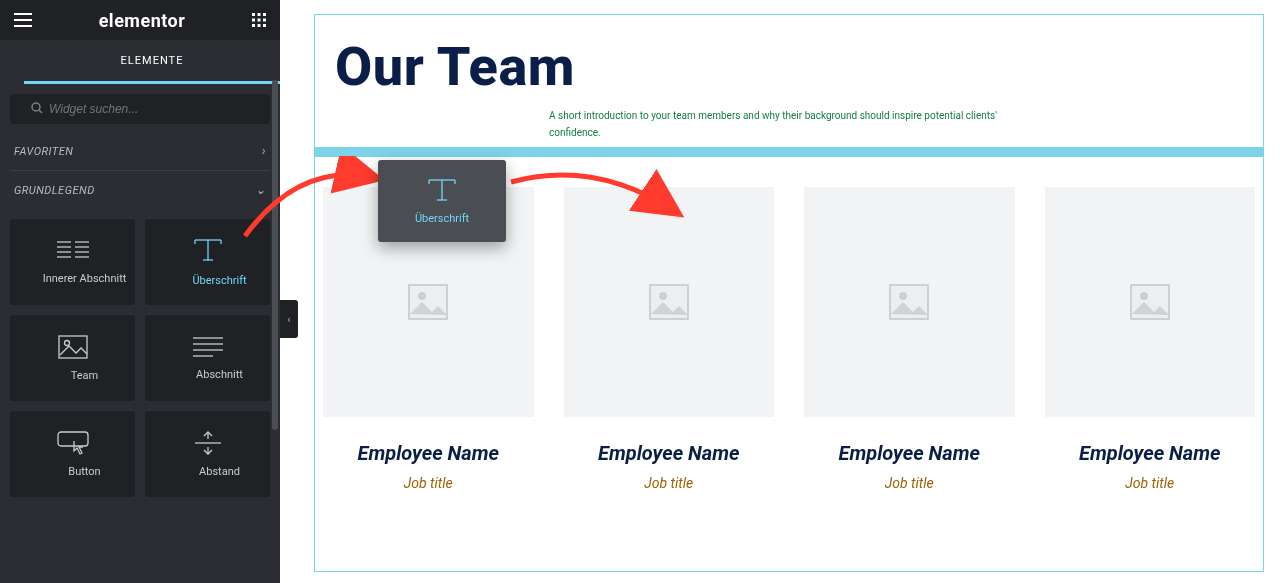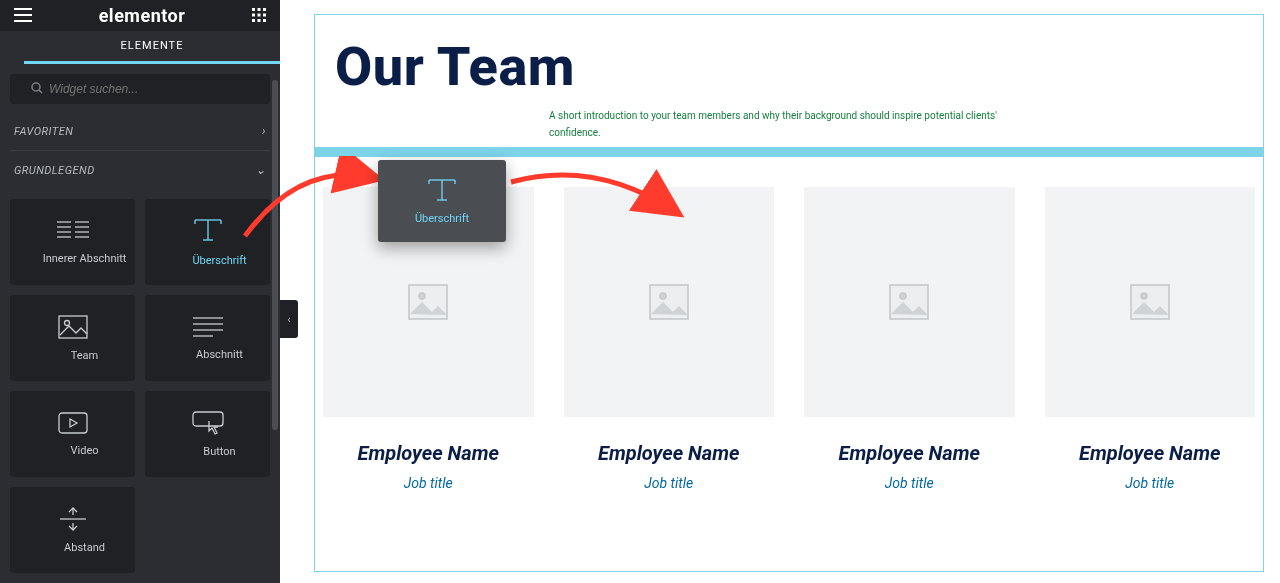--- a/index.html
+++ b/index.html
@@ -44,21 +44,21 @@
   .hero-title { font-size: 54px; font-weight: 800; color: #0a1e47; letter-spacing: .5px; }
   .hero-sub { color: #15803d; font-size: 10px; line-height: 1.65; max-width: 480px; margin: 10px auto 0; }
 
   .drop-bar { height: 10px; background: #7dd3e8; margin: 0; }
 
   .team-row { display: grid; grid-template-columns: repeat(4, 1fr); gap: 30px; padding: 30px 8px 0; }
   .team-card { display: flex; flex-direction: column; align-items: center; font-style: italic; }
   .img-ph { width: 100%; height: 230px; background: #f2f3f4; display: flex; align-items: center; justify-content: center; }
   .img-ph svg { stroke: #c5c9cd; fill: #dfe2e4; }
   .emp-name { margin-top: 24px; font-size: 20px; font-weight: 700; color: #0a1e47; }
-  .emp-title { margin-top: 10px; font-size: 14px; color: #0369a1; }
+  .emp-title { margin-top: 10px; font-size: 14px; color: #a16207; }
 
   
   .drag-preview { position: absolute; left: 378px; top: 160px; width: 128px; height: 82px; background: #4a4d52; border-radius: 3px; display: flex; flex-direction: column; align-items: center; justify-content: center; gap: 8px; box-shadow: 0 6px 16px rgba(0,0,0,.35); z-index: 30; }
   .drag-preview svg { stroke: #71d7f7; }
   .drag-preview-label { color: #71d7f7; font-size: 11px; }
 
   .arrow-svg { position: absolute; z-index: 25; pointer-events: none; }
   .arrow1 { left: 240px; top: 156px; }
   .arrow2 { left: 506px; top: 164px; }
 </style>
@@ -162,27 +162,20 @@
       <div class="widget-card">
         <svg width="30" height="22" viewBox="0 0 30 22" fill="none" stroke-width="1.3">
           <line x1="0" y1="2" x2="30" y2="2"></line>
             <line x1="0" y1="8" x2="30" y2="8"></line>
             <line x1="0" y1="14" x2="30" y2="14"></line>
             <line x1="0" y1="20" x2="20" y2="20"></line>
         </svg>
         <span class="widget-label">Abschnitt</span>
       </div>
 
-      <div class="widget-card">
-        <svg width="30" height="22" viewBox="0 0 30 22" fill="none" stroke-width="1.3">
-          <rect x="1" y="1" width="28" height="20" rx="3"></rect>
-            <polygon points="12,7 12,15 19,11" fill="none"></polygon>
-        </svg>
-        <span class="widget-label">Video</span>
-      </div>
 
       <div class="widget-card">
         <svg width="32" height="24" viewBox="0 0 32 24" fill="none" stroke-width="1.3">
           <rect x="1" y="1" width="30" height="14" rx="3"></rect>
           <polyline points="17,10 17,20 20,17 23,23 25,22 22,16 26,16"></polyline>
         </svg>
         <span class="widget-label">Button</span>
       </div>
 
       <div class="widget-card">

